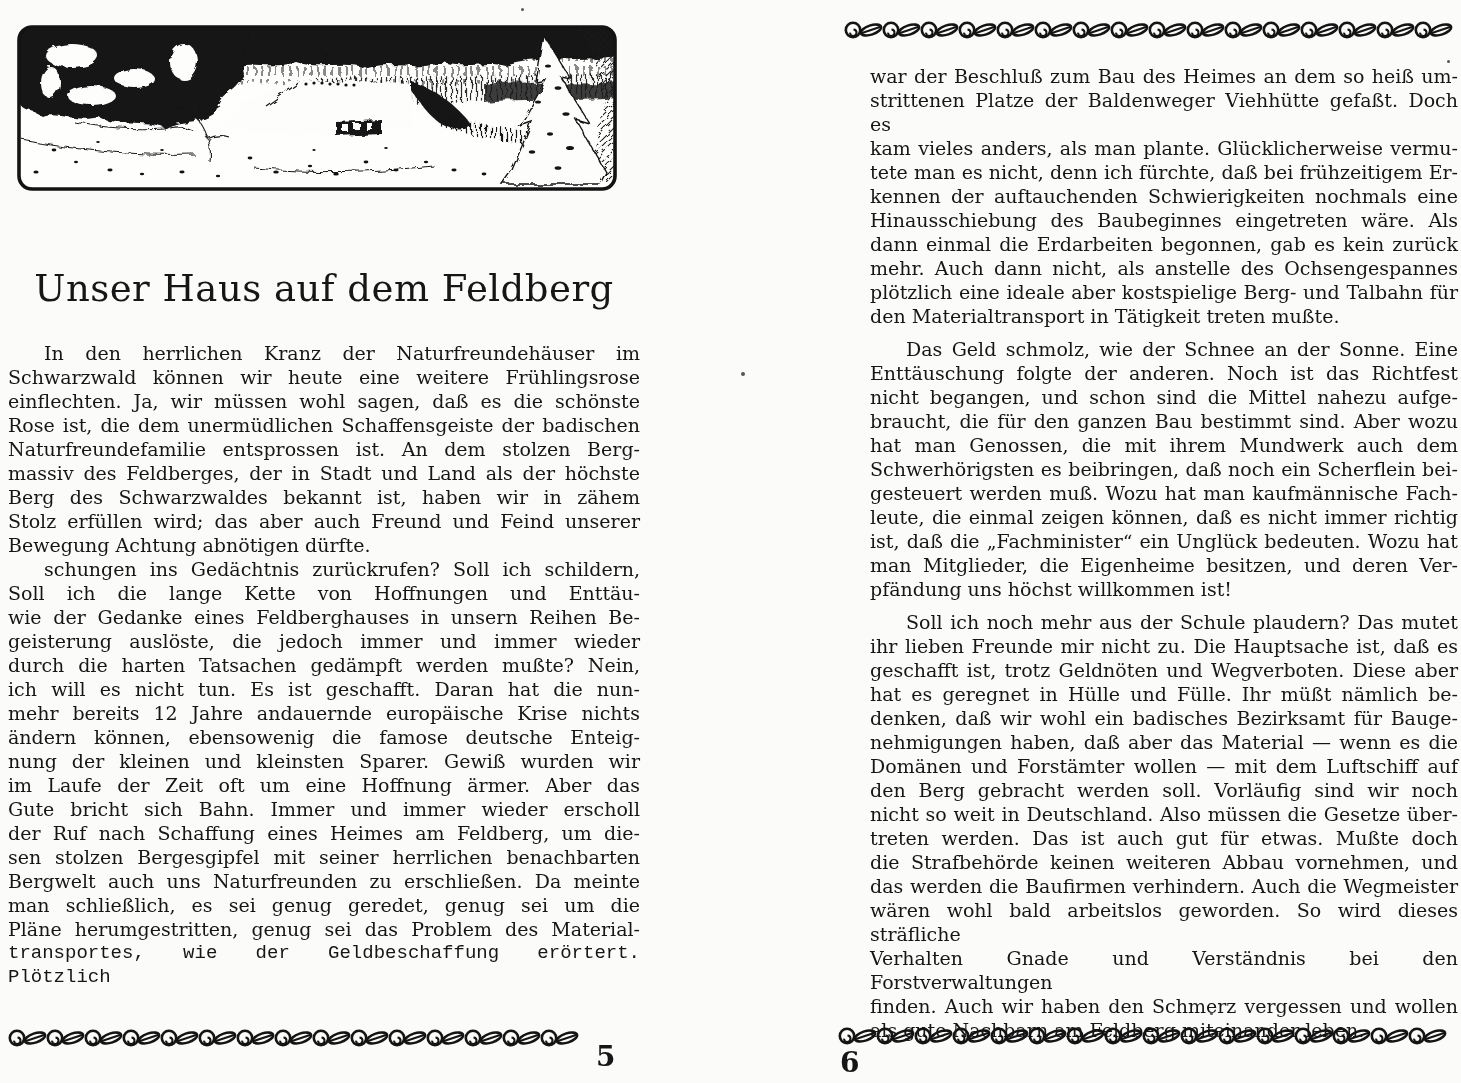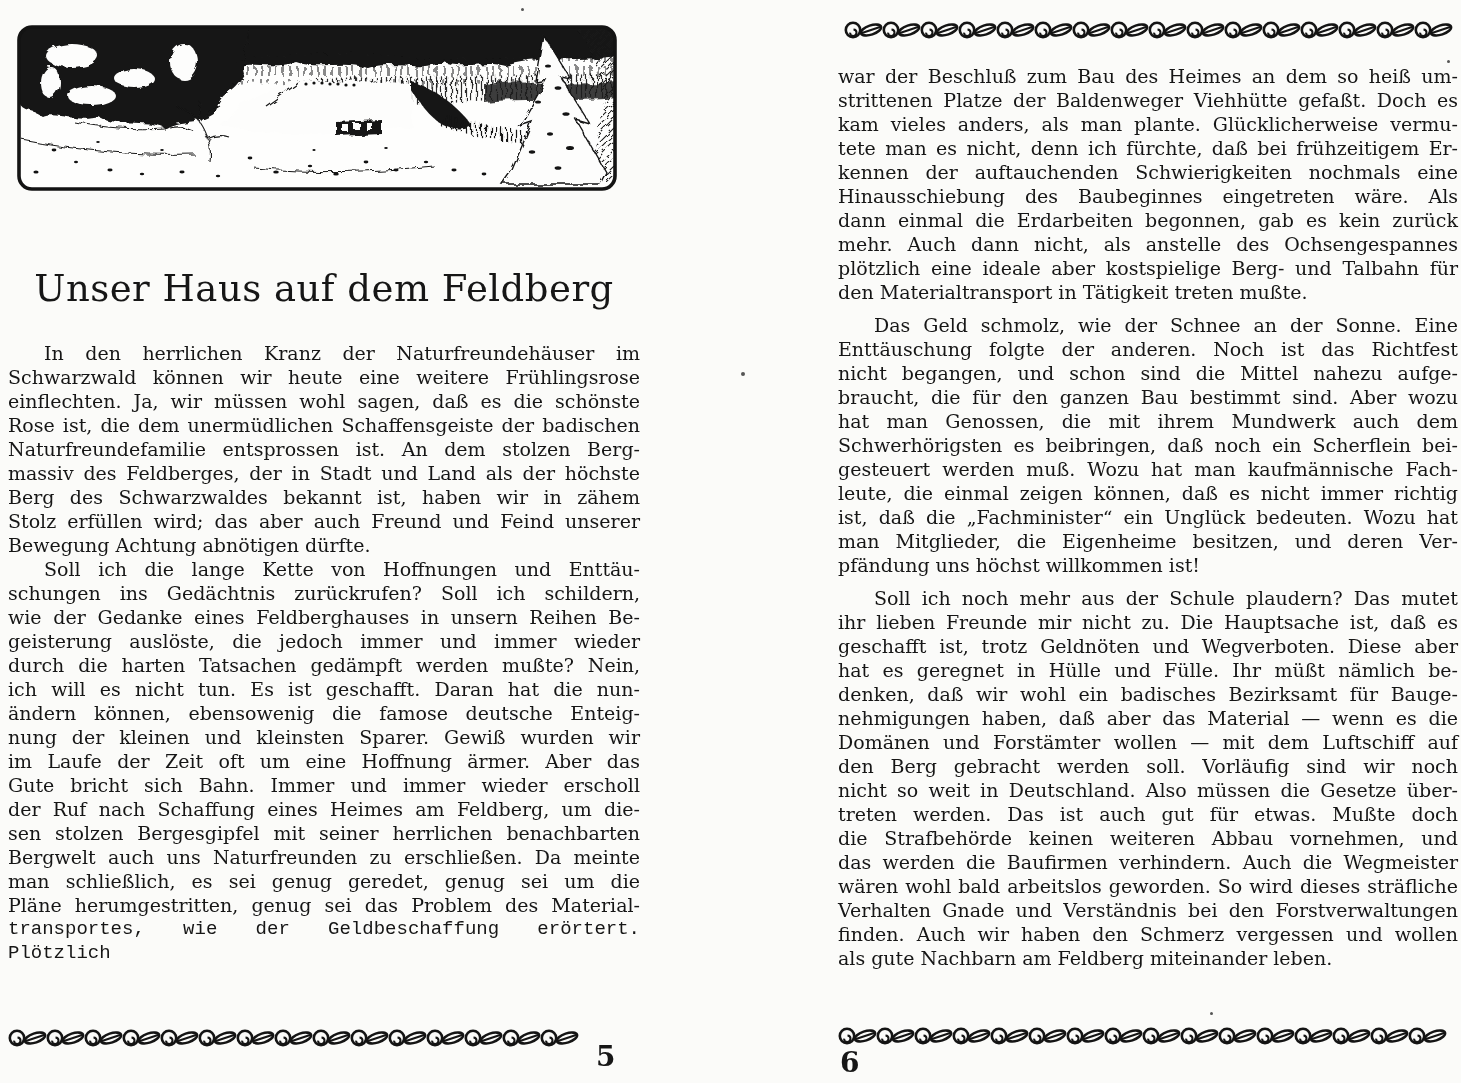--- a/index.html
+++ b/index.html
@@ -11,21 +11,21 @@
   .illustration{position:absolute;left:6px;top:22px;margin:0;line-height:0;}
   .title{position:absolute;left:0;top:267px;width:632px;margin:0;text-align:center;
          font-size:37px;font-weight:normal;letter-spacing:.5px;white-space:nowrap;}
   .body{position:absolute;left:0;font-size:19px;line-height:24px;}
   .body-left{top:341px;width:632px;}
   .body-right{top:64px;width:620px;}
   .line{text-align:justify;text-align-last:justify;}
   .para.indent .line:first-child{text-indent:36px;}
   .para .line:last-child{text-align-last:left;}
   .para.jlast .line:last-child{text-align-last:justify;font-family:Liberation Mono, monospace;}
-  .page-right .para{margin-bottom:9px;}
+  .page-right .para{margin-bottom:9px;margin-left:32px;}
   .ornament{position:absolute;line-height:0;}
   .orn-bl{left:0;top:1026px;}
   .orn-rt{left:6px;top:18px;}
   .orn-rb{left:0;top:1024px;}
   .pagenum{position:absolute;font-size:28px;font-weight:bold;}
   .pagenum-l{left:588px;top:1040px;}
   .pagenum-r{left:2px;top:1046px;}
   .speck{position:absolute;background:#555;border-radius:50%;}
 </style>
 </head>
@@ -158,26 +158,27 @@
           <div class="line">Schwarzwald können wir heute eine weitere Frühlingsrose</div>
           <div class="line">einflechten.  Ja, wir müssen wohl sagen, daß es die schönste</div>
           <div class="line">Rose ist, die dem unermüdlichen Schaffensgeiste der badischen</div>
           <div class="line">Naturfreundefamilie entsprossen ist.  An dem stolzen Berg-</div>
           <div class="line">massiv des Feldberges, der in Stadt und Land als der höchste</div>
           <div class="line">Berg des Schwarzwaldes bekannt ist, haben wir in zähem</div>
           <div class="line">Stolz erfüllen wird; das aber auch Freund und Feind unserer</div>
           <div class="line">Bewegung Achtung abnötigen dürfte.</div>
         </div>
         <div class="para indent jlast">
+          <div class="line">schungen ins Gedächtnis zurückrufen?  Soll ich schildern,</div>
           <div class="line">Soll ich die lange Kette von Hoffnungen und Enttäu-</div>
-          <div class="line">schungen ins Gedächtnis zurückrufen?  Soll ich schildern,</div>
           <div class="line">wie der Gedanke eines Feldberghauses in unsern Reihen Be-</div>
           <div class="line">geisterung auslöste, die jedoch immer und immer wieder</div>
           <div class="line">durch die harten Tatsachen gedämpft werden mußte? Nein,</div>
           <div class="line">ich will es nicht tun.  Es ist geschafft.  Daran hat die nun-</div>
+          <div class="line">mehr bereits 12 Jahre andauernde europäische Krise nichts</div>
           <div class="line">ändern können, ebensowenig die famose deutsche Enteig-</div>
           <div class="line">nung der kleinen und kleinsten Sparer.  Gewiß wurden wir</div>
           <div class="line">im Laufe der Zeit oft um eine Hoffnung ärmer.  Aber das</div>
           <div class="line">Gute bricht sich Bahn.  Immer und immer wieder erscholl</div>
           <div class="line">der Ruf nach Schaffung eines Heimes am Feldberg, um die-</div>
           <div class="line">sen stolzen Bergesgipfel mit seiner herrlichen benachbarten</div>
           <div class="line">Bergwelt auch uns Naturfreunden zu erschließen.  Da meinte</div>
           <div class="line">man schließlich, es sei genug geredet, genug sei um die</div>
           <div class="line">Pläne herumgestritten, genug sei das Problem des Material-</div>
           <div class="line">transportes, wie der Geldbeschaffung erörtert.  Plötzlich</div>

